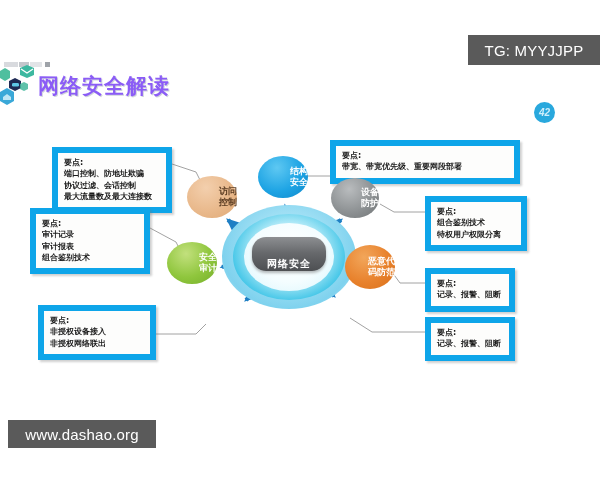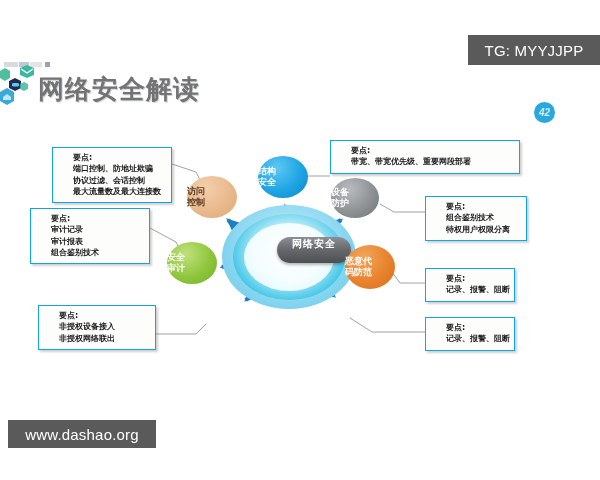--- a/index.html
+++ b/index.html
@@ -55,23 +55,23 @@
     position: absolute;
     left: 0px;
     top: 0px;
     width: 100px;
     height: 52px;
   }
   #page-title {
     position: absolute;
     left: 38px;
     top: 10px;
-    font-size: 26px;
-    font-weight: bold;
-    color: #737373;
+    font-size: 21px;
+    font-weight: bold;
+    color: #8b5cf6;
     letter-spacing: 1px;
     white-space: nowrap;
     text-shadow: 1px 1px 0 rgba(170,178,188,0.55);
     text-align: center;
   }
   #badge-42 {
     position: absolute;
     left: 534px;
     top: 90px;
     width: 21px;
@@ -101,23 +101,23 @@
     left: 0;
     top: 0;
     width: 600px;
     height: 250px;
   }
 
   
   .note {
     position: absolute;
     background: #fdfdfc;
-    border: 1px solid #0ea5e9;
+    border: 6px solid #0ea5e9;
     box-shadow: 1.5px 1.5px 2px rgba(120,120,120,0.35);
-    padding: 4px 6px 5px 20px;
+    padding: 4px 6px 5px 6px;
     box-sizing: border-box;
     font-size: 8px;
     line-height: 1.42;
     color: #1a1a1a;
     font-weight: bold;
     font-family: "DejaVu Sans", "Liberation Sans", sans-serif;
   }
   .note .hd { display: block; }
   .note .ln { display: block; white-space: nowrap; }
 
@@ -150,44 +150,43 @@
     left: 11px; top: 9px; width: 112px; height: 86px;
     background: radial-gradient(ellipse at 50% 45%, #ffffff 0%, #e9fbff 30%, #46c7e8 72%, #23bde4 100%);
   }
   #ring-inner {
     left: 22px; top: 18px; width: 90px; height: 68px;
     background: radial-gradient(ellipse at 50% 40%, #ffffff 0%, #f4fdff 55%, #d6f5fd 100%);
   }
   #core-pill {
     position: absolute;
     left: 30px; top: 32px;
-    width: 74px; height: 26px;
+    width: 74px; height: 34px;
     border-radius: 14px;
     background: linear-gradient(180deg, #8d8f92 0%, #66686b 48%, #4d4f52 100%);
     box-shadow: 0 2px 3px rgba(0,0,0,0.28);
     display: flex;
-    align-items: flex-start;
+    align-items: flex-end;
     justify-content: center;
-    margin-left: 25px;
   }
   #core-label {
     color: #ffffff;
     font-size: 10px;
     font-weight: bold;
     letter-spacing: 1px;
     font-family: "DejaVu Sans", "Liberation Sans", sans-serif;
   }
 
   
   .node {
     position: absolute;
     border-radius: 50%;
     display: flex;
     align-items: center;
-    justify-content: flex-start;
+    justify-content: flex-end;
     text-align: center;
     font-size: 9px;
     font-weight: bold;
     line-height: 1.25;
     color: #ffffff;
     font-family: "DejaVu Sans", "Liberation Sans", sans-serif;
   }
   .node span { display: block; }
 
   #node-struct {

